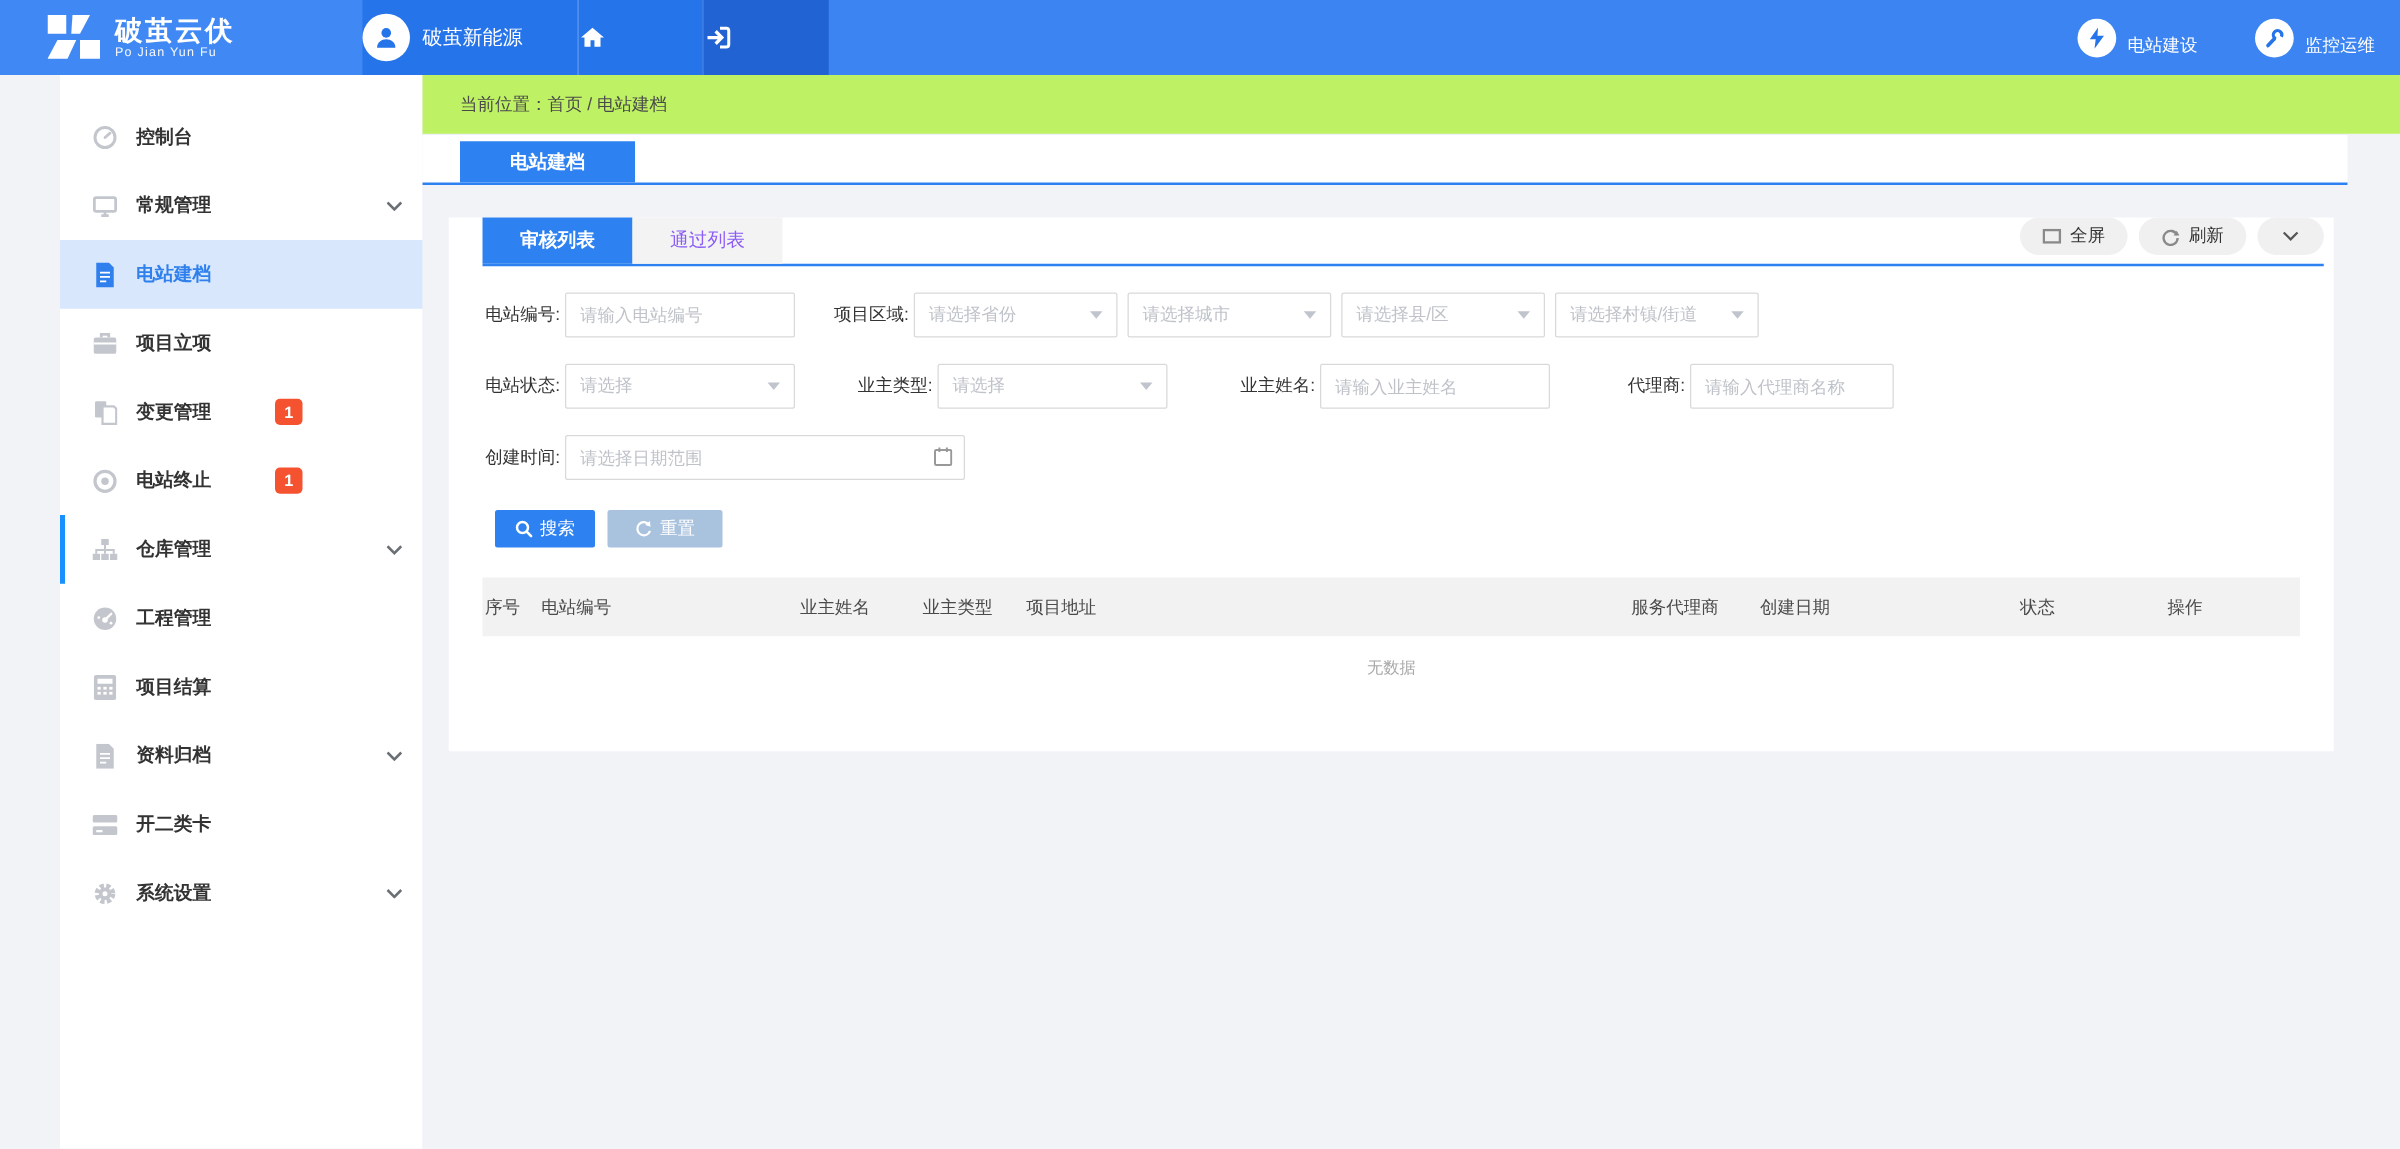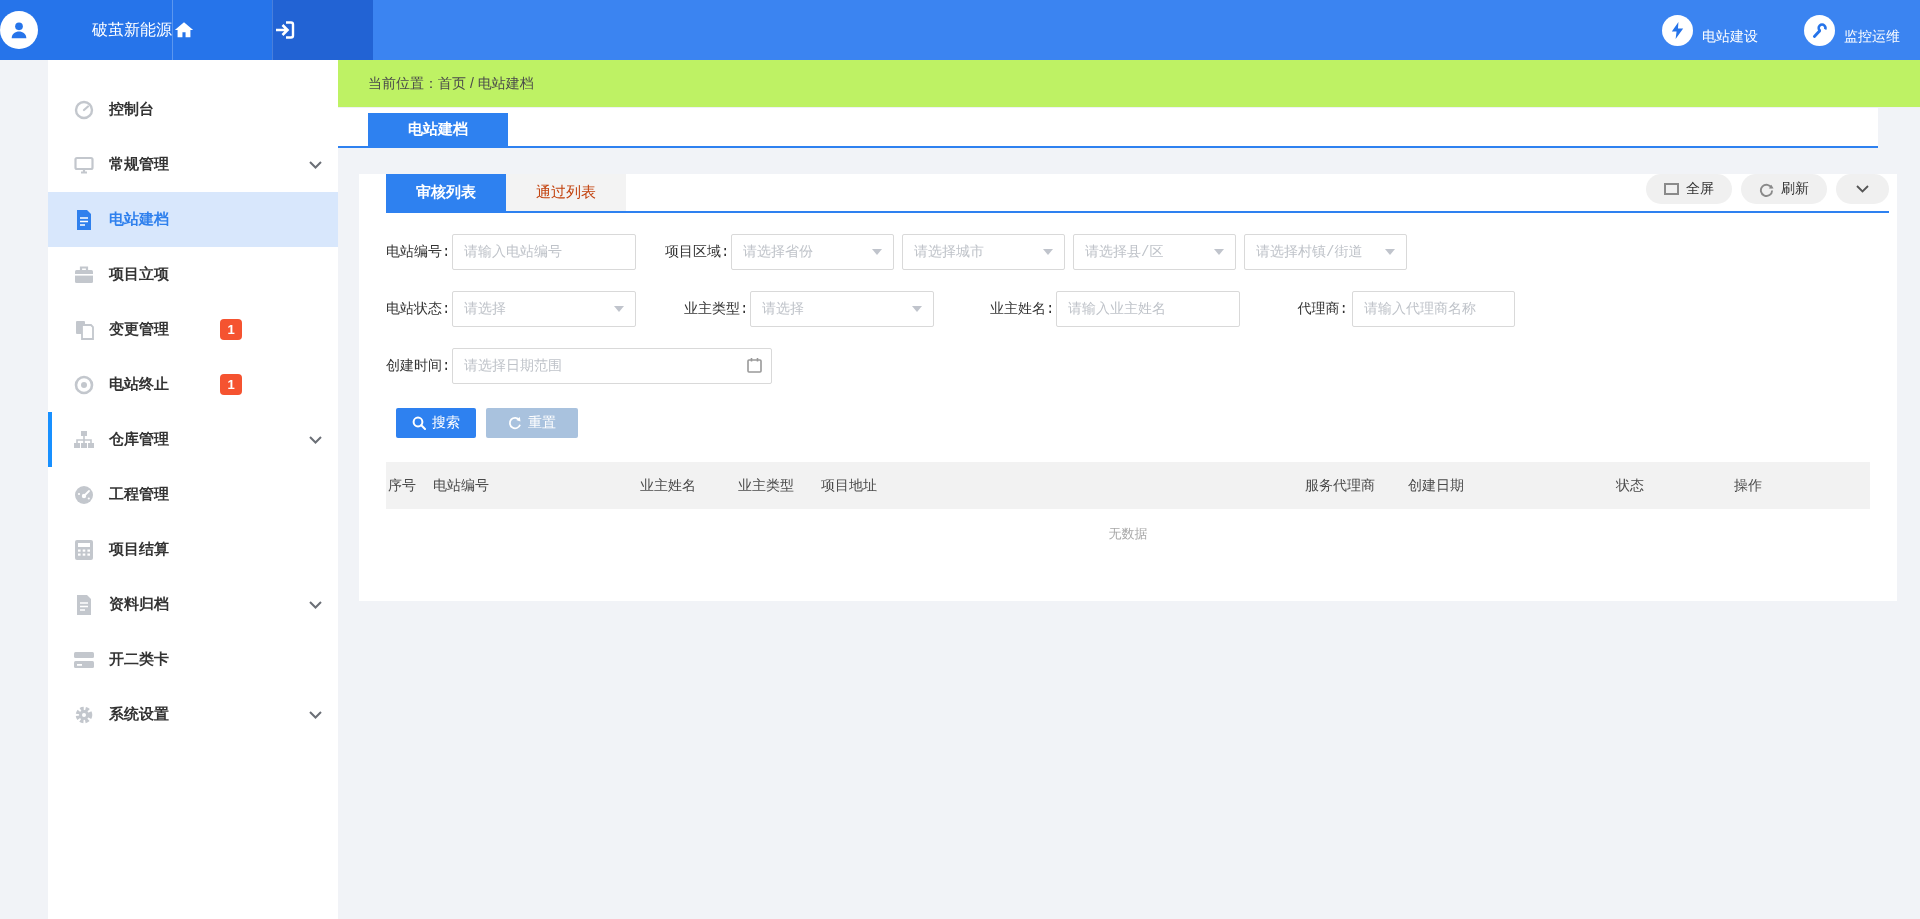--- a/index.html
+++ b/index.html
@@ -5,21 +5,21 @@
   * { margin:0; padding:0; box-sizing:border-box; }
   html,body { width:1920px; height:919px; overflow:hidden;
     font-family:"Liberation Sans","DejaVu Sans",sans-serif; background:#f1f3f7; }
 
   
   .topbar { height:60px; display:flex; align-items:stretch; background:#3b84f1; }
   .tb-logo { width:290px; background:#4089f4; display:flex; align-items:center; padding-left:38px; }
   .tb-logo-text { margin-left:12px; color:#fff; }
   .tb-logo-title { font-size:22px; font-weight:bold; letter-spacing:2px; line-height:24px; }
   .tb-logo-sub { font-size:10px; letter-spacing:1px; opacity:.95; }
-  .tb-sec { background:#2674ea; display:flex; align-items:center; justify-content:space-between; }
+  .tb-sec { background:#2674ea; display:flex; align-items:center; justify-content:flex-start; }
   .tb-user { width:172px; gap:10px; }
   .tb-user-name { color:#fff; font-size:16px; }
   .tb-home { width:100px; border-left:1px solid rgba(255,255,255,.25); }
   .tb-exit { width:101px; background:#2263d4; border-left:1px solid rgba(255,255,255,.18); }
   .tb-fill { flex:1; display:flex; align-items:center; justify-content:flex-end; gap:46px; padding-right:20px; }
   .tb-link { display:flex; align-items:flex-end; gap:9px; color:#fff; font-size:14px; cursor:pointer; }
   .circle-ic { width:31px; height:31px; border-radius:50%; background:#fff; display:flex; align-items:center; justify-content:center; }
   .avatar { width:38px; height:38px; border-radius:50%; background:#fff; display:flex; align-items:center; justify-content:center; }
 
   
@@ -38,28 +38,28 @@
   .sb-ic { width:22px; display:flex; justify-content:center; }
 
   
   .main { flex:1; display:flex; flex-direction:column; min-width:0; }
   .breadcrumb { height:48px; background:#bef264; display:flex; align-items:center; padding-left:30px;
     font-size:14px; color:#4a4a4a; border-bottom:1px solid #eef1f5; }
   .tabrow { height:40px; background:#fff; padding-left:30px; display:flex; align-items:flex-end;
     border-bottom:2px solid #2e81f0; margin-right:42px; }
   .page-tab { width:140px; height:33px; background:#2e81f0; color:#fff; font-size:15px; font-weight:bold;
     display:flex; align-items:center; justify-content:center; cursor:pointer; }
-  .content { flex:1; background:#f1f3f7; padding:10px 23px 0 21px;font-family:Liberation Mono, monospace; }
+  .content { flex:1; background:#f1f3f7; padding:10px 53px 0 21px; }
   .card { background:#fff; min-height:427px; }
 
   
   .panel-head { margin:16px 8px 0 27px; border-bottom:2px solid #2e81f0; display:flex; align-items:flex-end; position:relative; height:39px; }
   .ptab { height:37px; padding:0 30px; display:flex; align-items:center; font-size:15px; cursor:pointer; }
   .ptab.active { background:#2e81f0; color:#fff; font-weight:bold; }
-  .ptab.plain { background:#f3f3f3; color:#c2410c; }
+  .ptab.plain { background:#f3f3f3; color:#8b5cf6; }
   .tools { position:absolute; right:0; top:0; display:flex; gap:9px; }
   .pill { height:30px; border-radius:15px; background:#f0f0f0; border:none; display:flex; align-items:center; gap:7px;
     padding:0 18px; font-size:14px; color:#333; cursor:pointer; font-family:inherit; }
   .pill.sm { padding:0 20px; }
 
   
   .filters { padding:21px 27px 0 27px; }
   .frow { display:flex; align-items:center; margin-bottom:21px; }
   .flabel { width:62px; text-align:right; font-size:14px; color:#333; margin-right:4px; white-space:nowrap; }
   .ctl { height:36px; border:1px solid #d9d9d9; border-radius:2px; background:#fff; font-size:14px; }
@@ -86,20 +86,32 @@
   .c0{width:45px;} .c1{width:207px;} .c2{width:98px;} .c3{width:83px;} .c4{width:484px;}
   .c5{width:103px;} .c6{width:208px;} .c7{width:118px;} .c8{flex:1;}
   .empty { text-align:center; color:#a8a8a8; font-size:13px; padding:16px 0 30px 0; }
 
   svg { display:block; }
 </style>
 </head>
 <body>
 
 <header class="topbar">
+  <div class="tb-logo">
+    <svg width="42" height="36" viewBox="0 0 42 36">
+      <rect x="0" y="0" width="15" height="15" fill="#fff"></rect>
+      <polygon points="20,0 34,0 26,15 19,15" fill="#fff"></polygon>
+      <polygon points="8,20 23,20 16,35 0,35" fill="#fff"></polygon>
+      <rect x="26" y="20" width="16" height="15" fill="#fff"></rect>
+    </svg>
+    <div class="tb-logo-text">
+      <div class="tb-logo-title">破茧云伏</div>
+      <div class="tb-logo-sub">Po Jian Yun Fu</div>
+    </div>
+  </div>
 
   <div class="tb-sec tb-user">
     <span class="avatar">
       <svg width="22" height="22" viewBox="0 0 24 24">
         <circle cx="12" cy="8" r="4.2" fill="#2674ea"></circle>
         <path d="M4 21 c0-5 4-7.5 8-7.5 s8 2.5 8 7.5 z" fill="#2674ea"></path>
       </svg>
     </span>
     <span class="tb-user-name">破茧新能源</span>
   </div>

